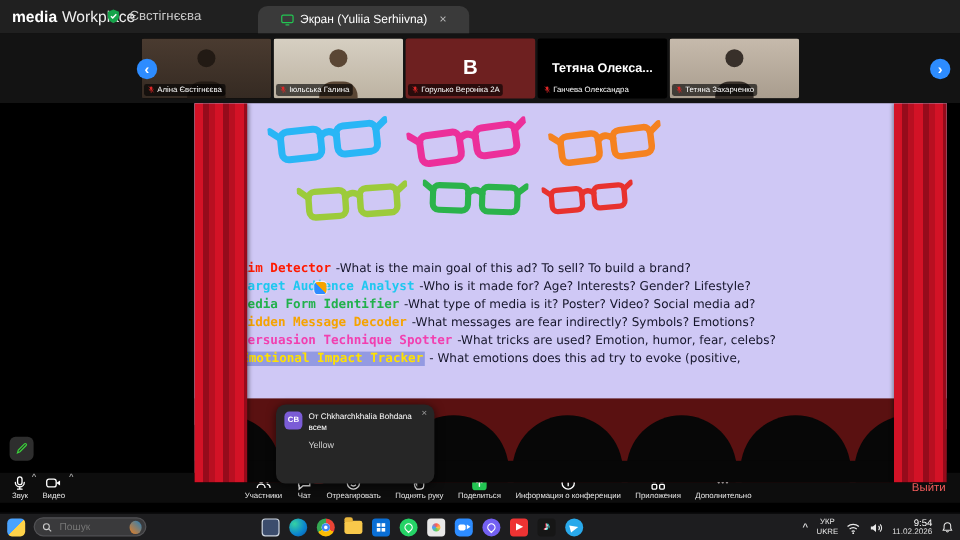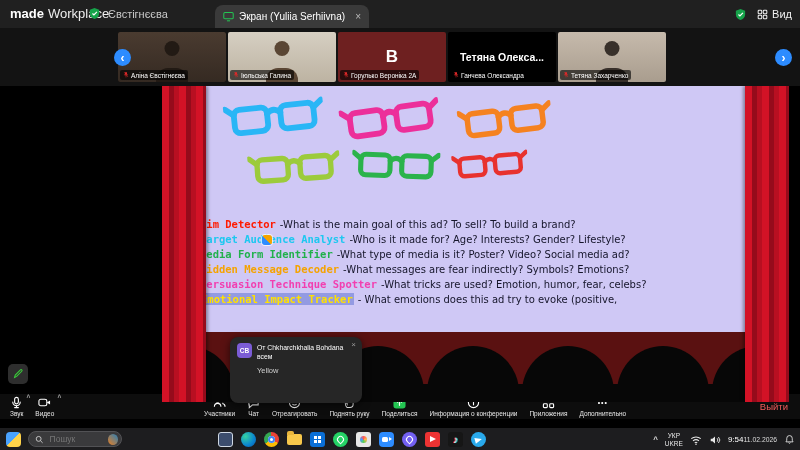--- a/index.html
+++ b/index.html
@@ -4,21 +4,21 @@
 <style>
   html,body{margin:0;padding:0;width:800px;height:450px;background:#000;overflow:hidden;
     font-family:"Liberation Sans", sans-serif;-webkit-font-smoothing:antialiased;}
   
   .titlebar{position:absolute;top:0;left:0;width:800px;height:28px;background:#202020;color:#fff;}
   .logo{position:absolute;left:10px;top:6px;font-size:13px;color:#fff;}
   .logo b{font-weight:700;} .logo span{font-weight:400;margin-left:4px;color:#eee;}
   .shield{position:absolute;top:7px;}
   .home-tab{position:absolute;left:108px;top:8px;font-size:11px;color:#c8c8c8;}
   .tab-active{position:absolute;left:215px;bottom:0;height:23px;width:138px;background:#3a3a3a;
-    border-radius:8px 8px 0 0;display:flex;align-items:center;padding:0 8px;gap:5px;}
+    border-radius:8px 8px 0 0;display:flex;align-items:center;padding:0 19px;gap:5px;}
   .tab-active .tname{font-size:10px;color:#fff;white-space:nowrap;overflow:hidden;}
   .tab-close{margin-left:auto;color:#bbb;font-size:10px;cursor:default;}
   .tb-right{position:absolute;right:8px;top:0;height:28px;display:flex;align-items:center;gap:10px;}
   .view-btn{display:flex;align-items:center;gap:4px;color:#eee;font-size:11px;}
   
   .pstrip{position:absolute;top:28px;left:0;width:800px;height:58px;background:#131313;}
   .thumbs{position:absolute;left:118px;top:4px;display:flex;gap:2px;}
   .thumb{width:108px;height:50px;background:#000;position:relative;overflow:hidden;border-radius:2px;}
   .sil-head{position:absolute;width:15px;height:15px;border-radius:50%;left:50%;top:9px;transform:translateX(-50%);}
   .sil-body{position:absolute;width:32px;height:20px;border-radius:12px 12px 0 0;left:50%;bottom:-6px;transform:translateX(-50%);}
@@ -111,66 +111,47 @@
   .i-youtube{background:#e33;border-radius:3px;}
   .i-youtube::after{content:"";position:absolute;left:5px;top:4px;border-left:6px solid #fff;border-top:3.5px solid transparent;border-bottom:3.5px solid transparent;}
   .i-tiktok{background:#161616;border-radius:3px;color:#fff;font-size:10px;text-align:center;line-height:15px;
     text-shadow:1px 0 #25f4ee,-1px 0 #fe2c55;}
   .i-telegram{background:#29a9eb;border-radius:50%;}
   .i-telegram::after{content:"";position:absolute;left:4px;top:5px;border-left:7px solid #fff;border-top:3px solid transparent;border-bottom:3px solid transparent;transform:rotate(-15deg);}
   .tray{position:absolute;right:5px;top:0;height:23px;display:flex;align-items:center;gap:7px;}
   .tray .chev{color:#ddd;font-size:8px;font-weight:700;}
   .langcol{display:flex;flex-direction:column;align-items:center;line-height:1.15;}
   .langcol span{font-size:6.5px;color:#e8e8e8;}
-  .clockcol{display:flex;flex-direction:row;align-items:flex-end;line-height:1.2;}
+  .clockcol{display:flex;flex-direction:column;align-items:flex-end;line-height:1.2;}
   .clockcol .t{font-size:8px;color:#fff;} .clockcol .d{font-size:6.8px;color:#ddd;}
   svg{display:block;}
 </style>
 </head>
 <body>
 
 <div class="titlebar">
   <div class="logo">
-    <b>made</b><span>Workplace</span>
+    <b>media</b><span>Workplace</span>
   </div>
   <span class="shield" style="left:88px;">
     <svg width="13" height="13" viewBox="0 0 14 14">
         <path d="M7 1l5 2v4c0 3-2.2 5-5 6-2.8-1-5-3-5-6V3l5-2z" fill="#16a34a"></path>
         <path d="M4.8 7l1.6 1.6L9.6 5.2" stroke="#fff" stroke-width="1.3" fill="none"></path>
       </svg>
   </span>
   <div class="home-tab">Євстігнєєва</div>
   <div class="tab-active">
     <span>
       <svg width="11" height="11" viewBox="0 0 14 14" fill="none" stroke="#23c552" stroke-width="1.3">
           <rect x="1" y="2" width="12" height="8" rx="1.5"></rect>
           <path d="M5 12.5h4"></path>
         </svg>
     </span>
     <span class="tname">Экран (Yuliia Serhiivna)</span>
     <span class="tab-close">×</span>
-  </div>
-  <div class="tb-right">
-    <span>
-      <svg width="13" height="13" viewBox="0 0 14 14">
-          <path d="M7 1l5 2v4c0 3-2.2 5-5 6-2.8-1-5-3-5-6V3l5-2z" fill="#16a34a"></path>
-          <path d="M4.8 7l1.6 1.6L9.6 5.2" stroke="#fff" stroke-width="1.3" fill="none"></path>
-        </svg>
-    </span>
-    <div class="view-btn">
-      <span>
-        <svg width="11" height="11" viewBox="0 0 14 14" fill="none" stroke="#eee" stroke-width="1.3">
-            <rect x="1.5" y="1.5" width="4.5" height="4.5" rx="1"></rect>
-            <rect x="8" y="1.5" width="4.5" height="4.5" rx="1"></rect>
-            <rect x="1.5" y="8" width="4.5" height="4.5" rx="1"></rect>
-            <rect x="8" y="8" width="4.5" height="4.5" rx="1"></rect>
-          </svg>
-      </span>
-      <span>Вид</span>
-    </div>
   </div>
 </div>
 
 <div class="pstrip">
   <div class="navbtn" style="left:114px;">‹</div>
   <div class="thumbs">
     <div class="thumb">
       <div class="v1" style="position:absolute;inset:0;">
           <i class="sil-head"></i>
           <i class="sil-body"></i>

